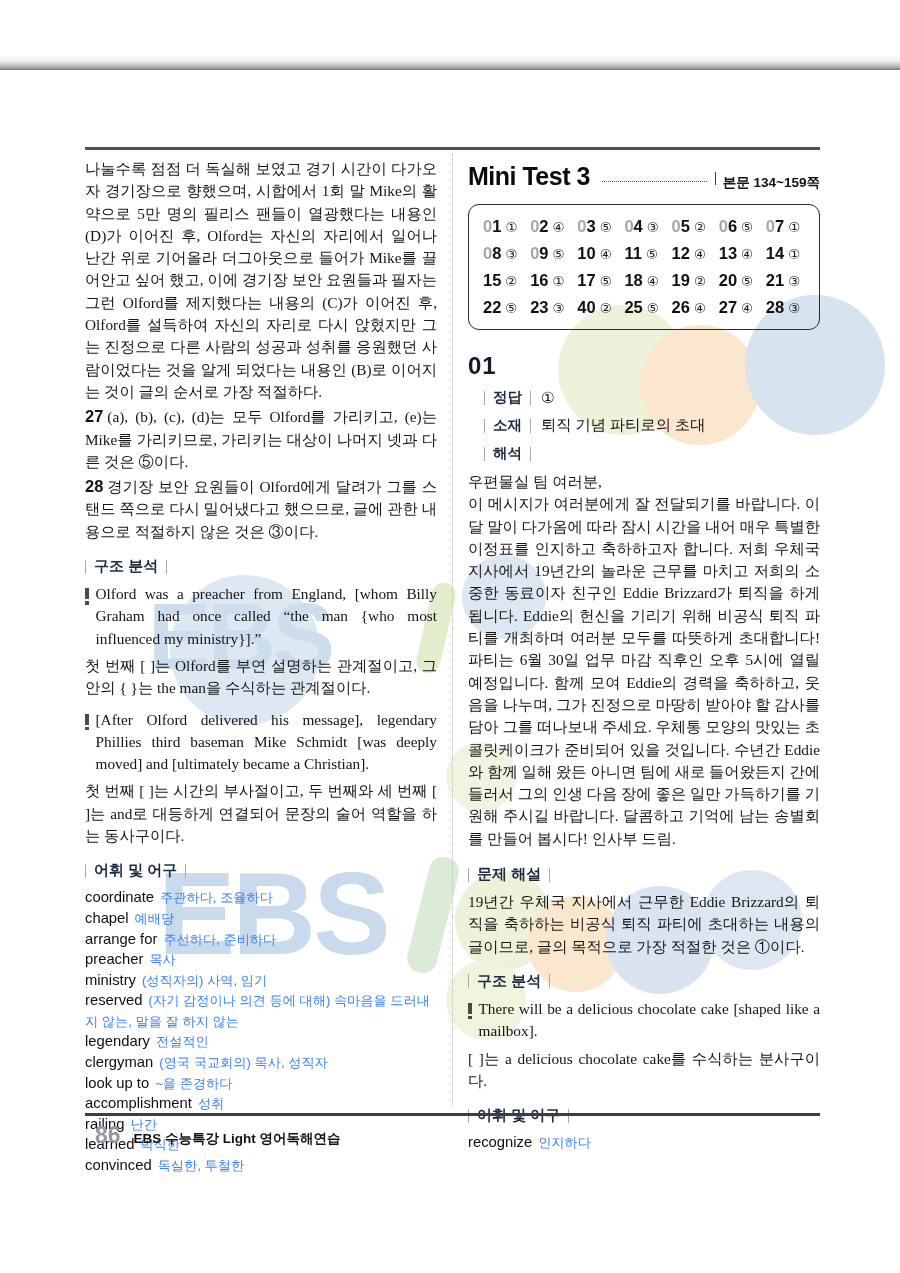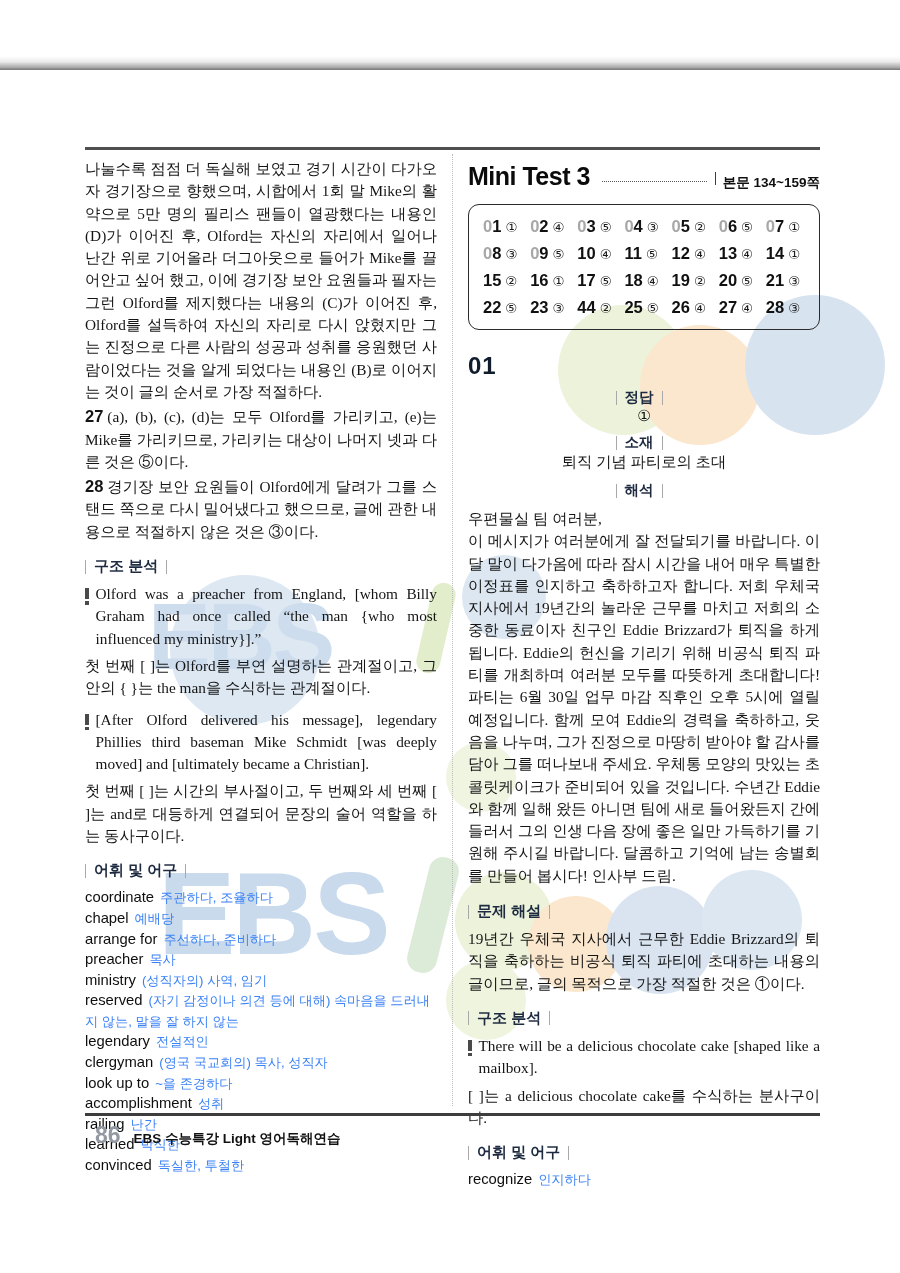--- a/index.html
+++ b/index.html
@@ -52,21 +52,21 @@
   .ans-box{margin-top:12px;border:1.7px solid #2b2b2b;border-radius:11px;
     padding:12px 8px 12px 14px;display:grid;grid-template-columns:repeat(7,1fr);
     row-gap:8px;column-gap:2px;background:transparent;}
   .ans-cell{display:flex;align-items:center;gap:4px;font-family:"Liberation Sans",sans-serif;}
   .ans-no{font-weight:800;font-size:16.5px;color:#101010;}
   .lz{color:#a7a7a7;}
   .ans-v{font-family:"DejaVu Sans",sans-serif;font-size:13.5px;color:#1a1a1a;}
   
   .qhead{font-family:"Liberation Sans",sans-serif;font-weight:800;font-size:24px;color:#101c2c;
     margin:22px 0 8px;letter-spacing:1px;}
-  .lbl-row{margin:8px 3px;font-size:15px;display:flex;align-items:center;flex-direction:column;}
+  .lbl-row{margin:8px 16px;font-size:15px;display:flex;align-items:center;}
   .lbl{display:inline-flex;align-items:center;gap:8px;font-family:"Liberation Sans",sans-serif;
     font-weight:700;font-size:14.5px;color:#1d2a40;margin-right:10px;flex:0 0 auto;}
   .lbl-val{font-size:15.3px;color:#141414;}
   .greeting{font-size:15.3px;line-height:22.3px;}
 </style>
 </head>
 <body>
 
 <div class="page">
 
@@ -319,21 +319,21 @@
           <span class="ans-no">22</span>
           <span class="ans-v">⑤</span>
         </div>
 
         <div class="ans-cell">
           <span class="ans-no">23</span>
           <span class="ans-v">③</span>
         </div>
 
         <div class="ans-cell">
-          <span class="ans-no">44</span>
+          <span class="ans-no">40</span>
           <span class="ans-v">②</span>
         </div>
 
         <div class="ans-cell">
           <span class="ans-no">25</span>
           <span class="ans-v">⑤</span>
         </div>
 
         <div class="ans-cell">
           <span class="ans-no">26</span>

